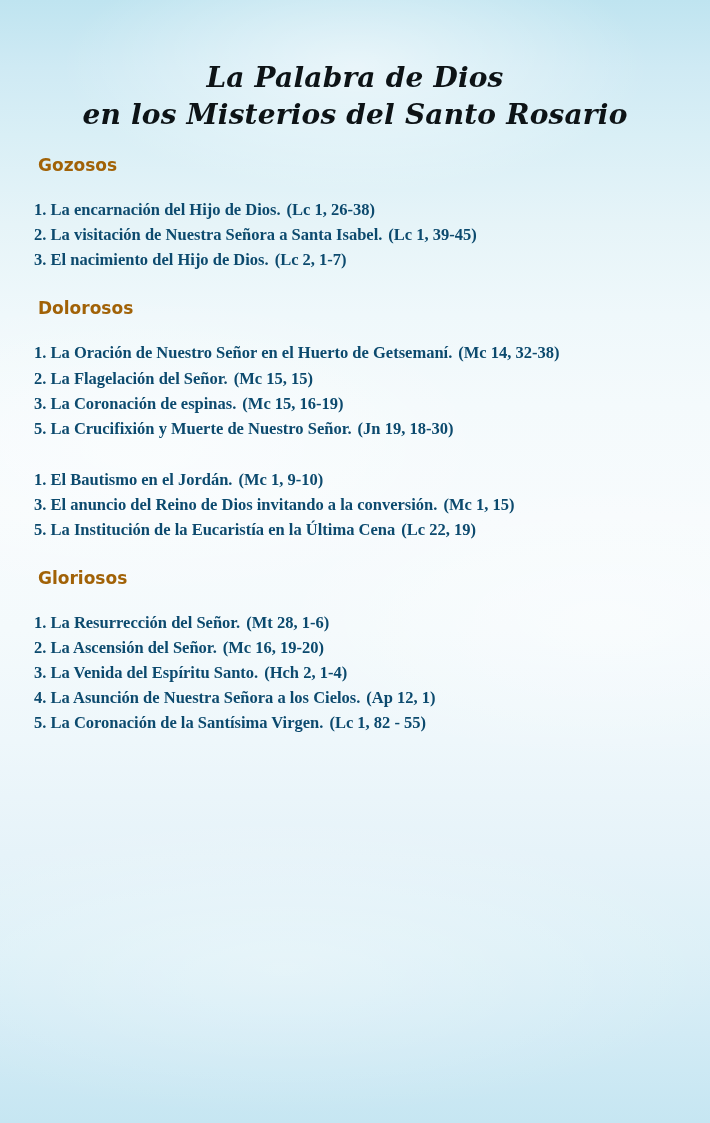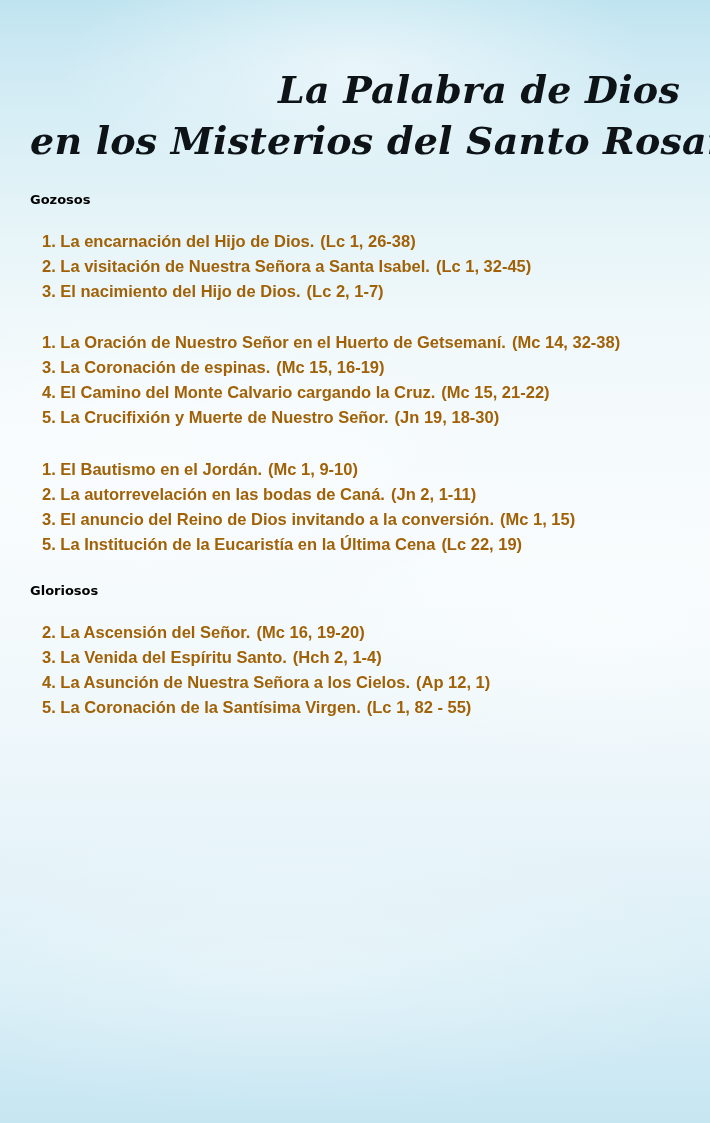--- a/index.html
+++ b/index.html
@@ -38,58 +38,58 @@
       radial-gradient(ellipse 600px 200px at 40% 86%, rgba(255,255,255,0.30), rgba(255,255,255,0) 75%);
   }
   .page {
     position: relative;
     z-index: 2;
     padding: 0 30px;
     box-sizing: border-box;
     height: 100%;
   }
   .title {
-    text-align: right;
+    text-align: center;
     font-family: "DejaVu Serif", serif;
     font-weight: bold;
     font-style: italic;
     color: #0d1316;
-    font-size: 38px;
+    font-size: 28px;
     line-height: 1.33;
     padding-top: 40px;
     letter-spacing: 0.2px;
   }
   .title-line {
     display: block;
     white-space: nowrap;
   }
   .section {
     margin-top: 24px;
   }
   .section-heading {
     font-family: "DejaVu Sans", sans-serif;
     font-weight: bold;
-    font-size: 13px;
-    color: #000000;
+    font-size: 17px;
+    color: #a16207;
     margin-bottom: 22px;
-    margin-left: 0;
+    margin-left: 8px;
     letter-spacing: 0px;
   }
   .mystery-list {
     margin: 0;
     padding: 0;
     list-style: none;
   }
   .mystery {
-    font-family: Liberation Sans, sans-serif;
+    font-family: Liberation Serif, serif;
     font-weight: bold;
     font-size: 16.5px;
-    color: #a16207;
+    color: #0c4a6e;
     line-height: 1.52;
-    margin-left: 12px;
+    margin-left: 4px;
     white-space: nowrap;
   }
   .mystery .ref {
     margin-left: 6px;
   }
   .sec-gozosos { margin-top: 22px; }
   .sec-dolorosos { margin-top: 26px; }
   .sec-luminosos { margin-top: 26px; }
   .sec-gloriosos { margin-top: 26px; }
 </style>
@@ -102,46 +102,47 @@
 
   <h1 class="title">
     <span class="title-line">La Palabra de Dios</span>
     <span class="title-line">en los Misterios del Santo Rosario</span>
   </h1>
 
   <section class="section sec-gozosos">
     <div class="section-heading">Gozosos</div>
     <ul class="mystery-list">
       <li class="mystery"><span>1. La encarnación del Hijo de Dios.</span><span class="ref">(Lc 1, 26-38)</span></li>
-      <li class="mystery"><span>2. La visitación de Nuestra Señora a Santa Isabel.</span><span class="ref">(Lc 1, 32-45)</span></li>
+      <li class="mystery"><span>2. La visitación de Nuestra Señora a Santa Isabel.</span><span class="ref">(Lc 1, 39-45)</span></li>
       <li class="mystery"><span>3. El nacimiento del Hijo de Dios.</span><span class="ref">(Lc 2, 1-7)</span></li>
     </ul>
   </section>
 
   <section class="section sec-dolorosos">
+    <div class="section-heading">Dolorosos</div>
     <ul class="mystery-list">
       <li class="mystery"><span>1. La Oración de Nuestro Señor en el Huerto de Getsemaní.</span><span class="ref">(Mc 14, 32-38)</span></li>
+      <li class="mystery"><span>2. La Flagelación del Señor.</span><span class="ref">(Mc 15, 15)</span></li>
       <li class="mystery"><span>3. La Coronación de espinas.</span><span class="ref">(Mc 15, 16-19)</span></li>
-      <li class="mystery"><span>4. El Camino del Monte Calvario cargando la Cruz.</span><span class="ref">(Mc 15, 21-22)</span></li>
       <li class="mystery"><span>5. La Crucifixión y Muerte de Nuestro Señor.</span><span class="ref">(Jn 19, 18-30)</span></li>
     </ul>
   </section>
 
   <section class="section sec-luminosos">
     <ul class="mystery-list">
       <li class="mystery"><span>1. El Bautismo en el Jordán.</span><span class="ref">(Mc 1, 9-10)</span></li>
-      <li class="mystery"><span>2. La autorrevelación en las bodas de Caná.</span><span class="ref">(Jn 2, 1-11)</span></li>
       <li class="mystery"><span>3. El anuncio del Reino de Dios invitando a la conversión.</span><span class="ref">(Mc 1, 15)</span></li>
       <li class="mystery"><span>5. La Institución de la Eucaristía en la Última Cena</span><span class="ref">(Lc 22, 19)</span></li>
     </ul>
   </section>
 
   <section class="section sec-gloriosos">
     <div class="section-heading">Gloriosos</div>
     <ul class="mystery-list">
+      <li class="mystery"><span>1. La Resurrección del Señor.</span><span class="ref">(Mt 28, 1-6)</span></li>
       <li class="mystery"><span>2. La Ascensión del Señor.</span><span class="ref">(Mc 16, 19-20)</span></li>
       <li class="mystery"><span>3. La Venida del Espíritu Santo.</span><span class="ref">(Hch 2, 1-4)</span></li>
       <li class="mystery"><span>4. La Asunción de Nuestra Señora a los Cielos.</span><span class="ref">(Ap 12, 1)</span></li>
       <li class="mystery"><span>5. La Coronación de la Santísima Virgen.</span><span class="ref">(Lc 1, 82 - 55)</span></li>
     </ul>
   </section>
 
 </div>
 
 </body></html>

